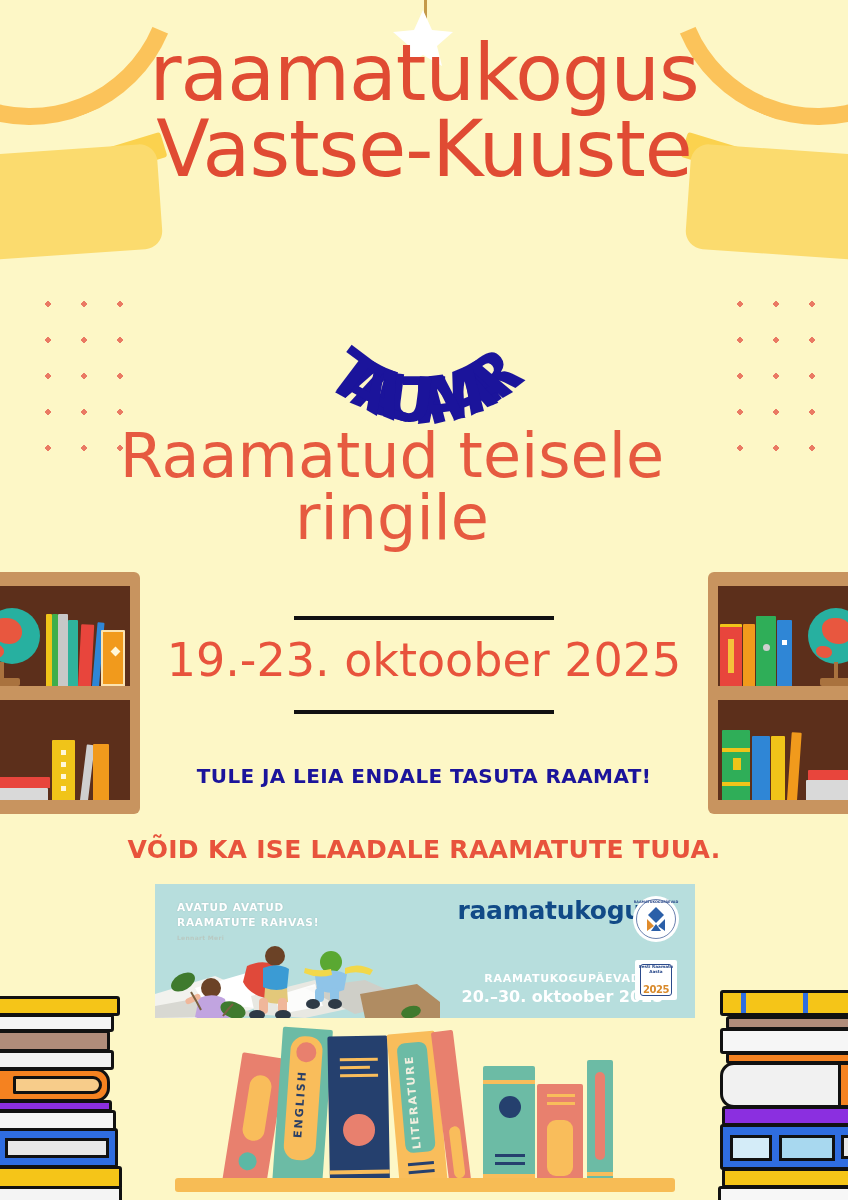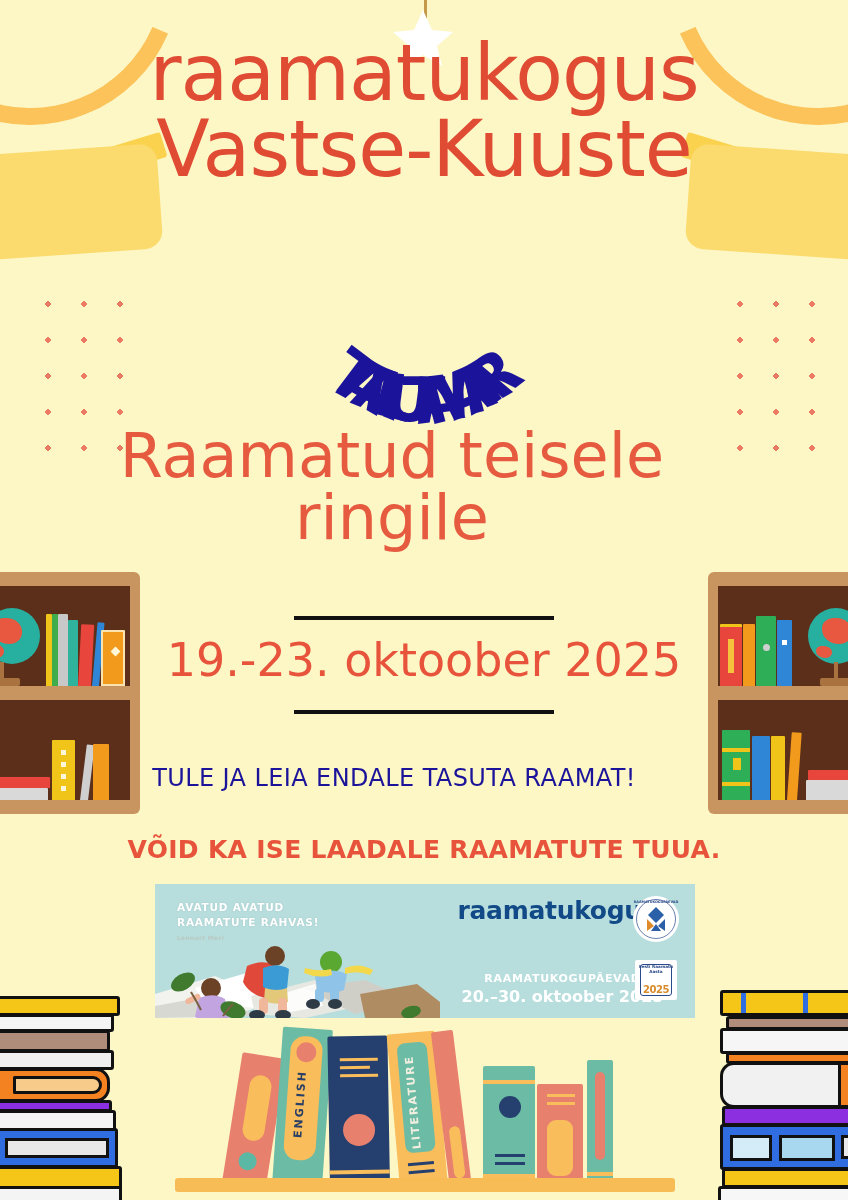--- a/index.html
+++ b/index.html
@@ -165,25 +165,25 @@
     text-align: center;
     color: #e8533c;
     font-size: 46px;
     letter-spacing: 0px;
     z-index: 5;
   }
 
   .cta-blue {
     position: absolute;
     left: 0; top: 764px;
-    width: 788px;
+    width: 848px;
     text-align: center;
     color: #1b149b;
-    font-size: 24px;
-    font-weight: 400;
+    font-size: 20px;
+    font-weight: 700;
     letter-spacing: 0.4px;
     z-index: 5;
   }
   .cta-red {
     position: absolute;
     left: 0; top: 835px;
     width: 848px;
     text-align: center;
     color: #e8533c;
     font-size: 25px;

